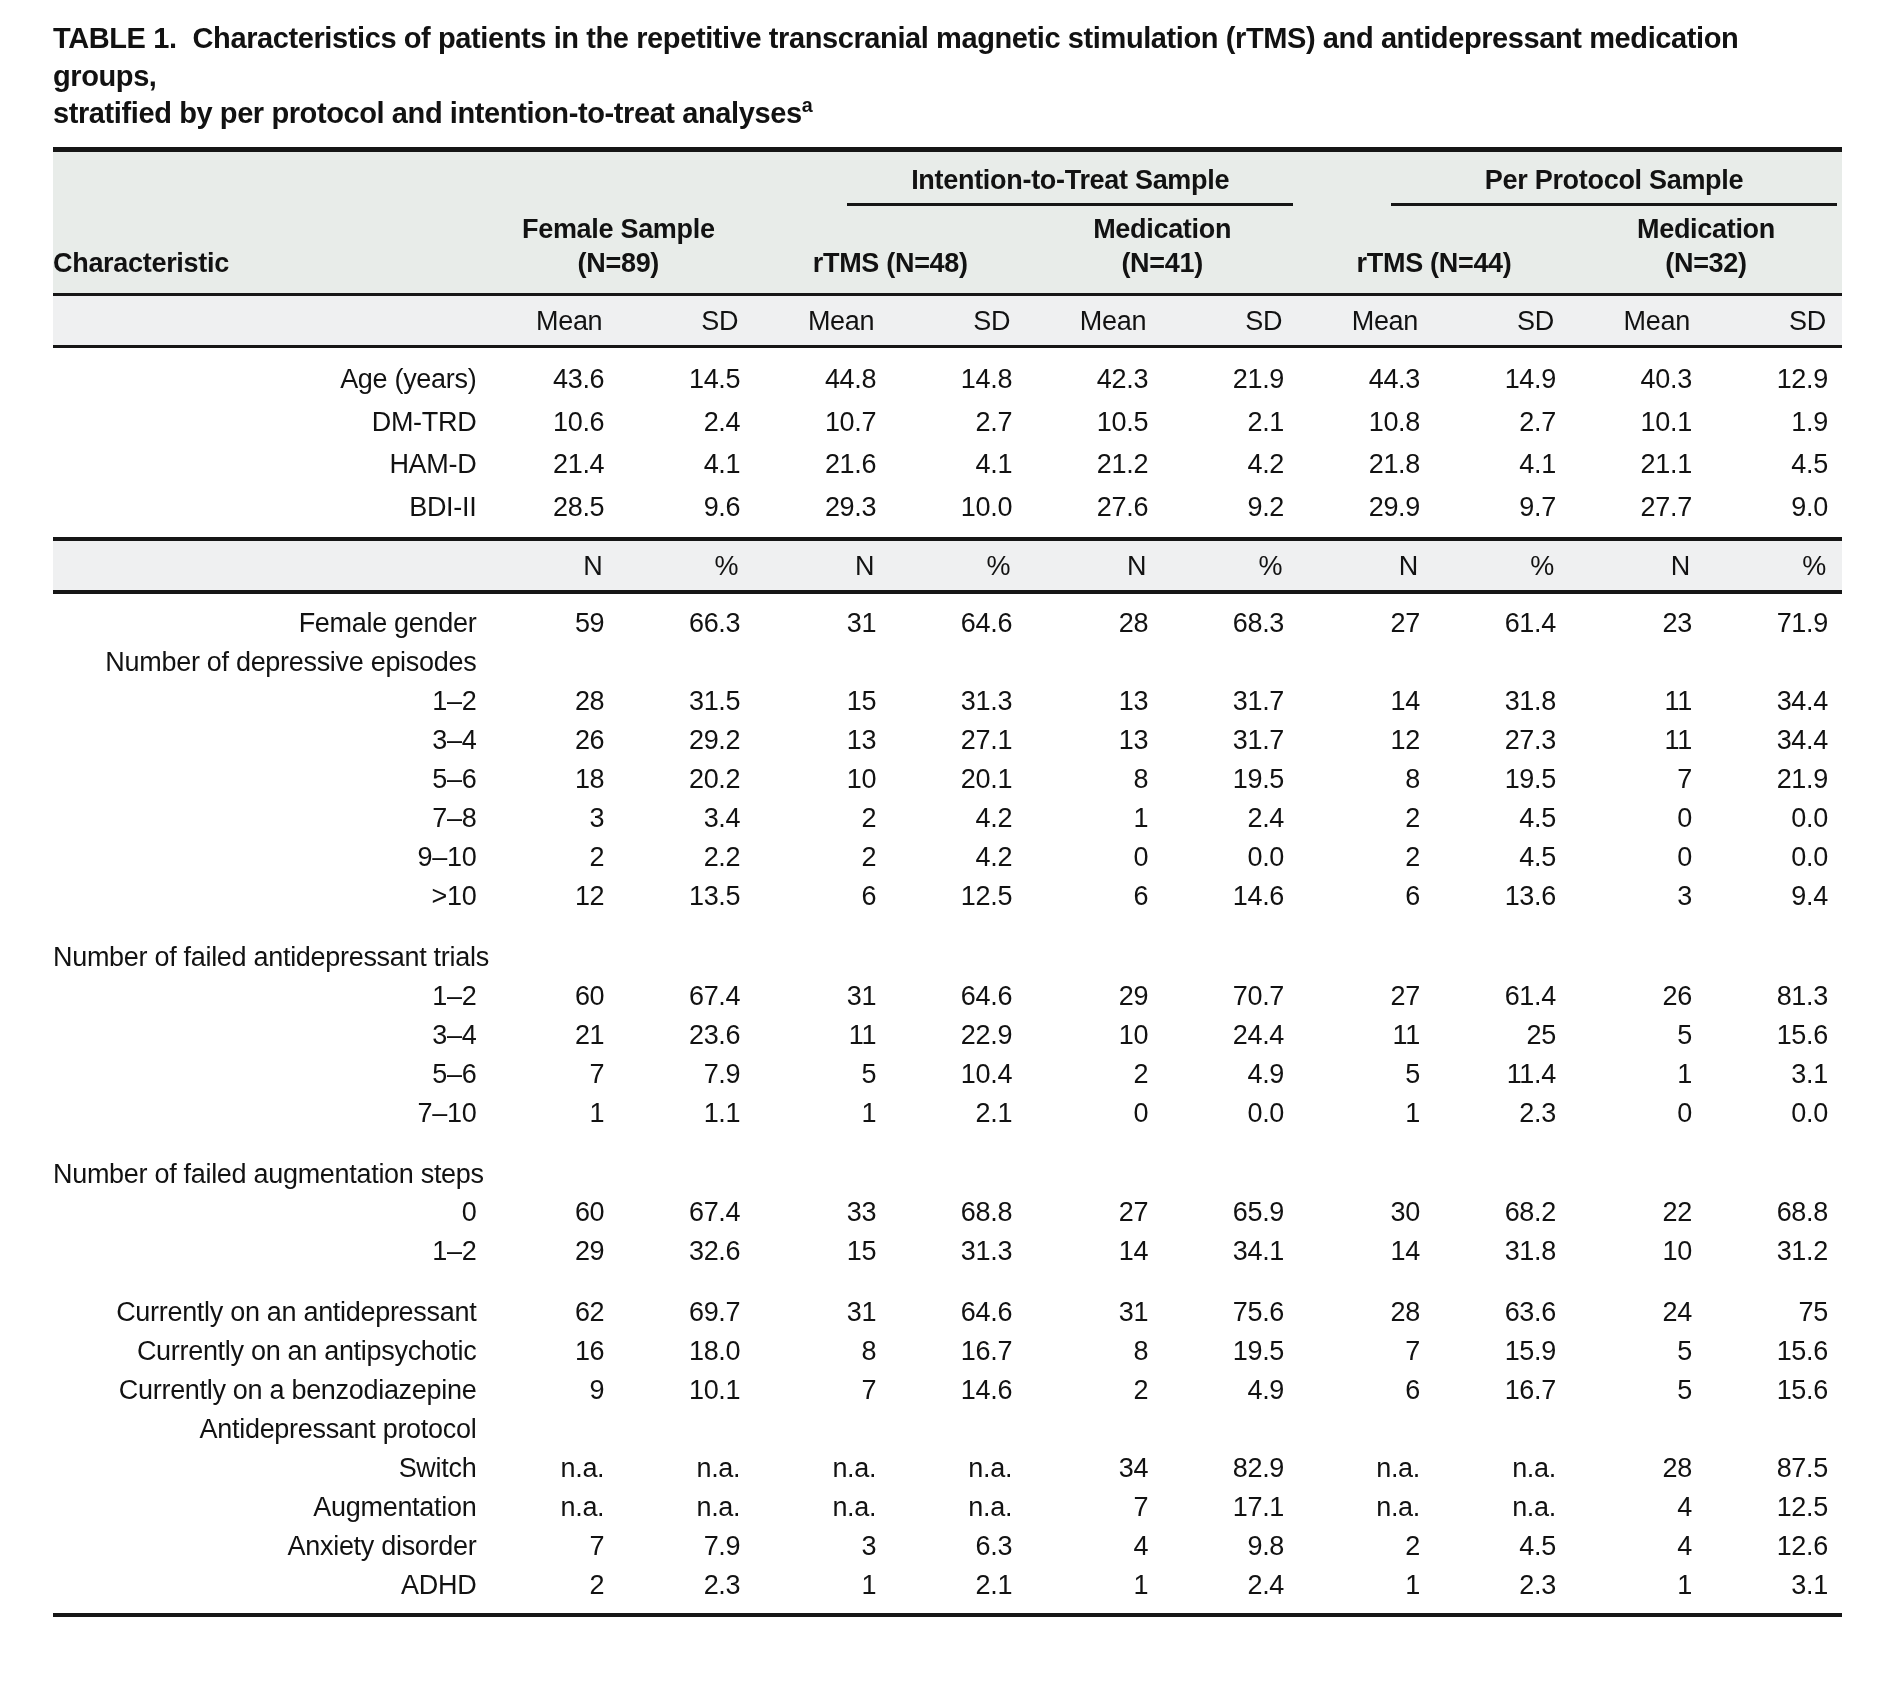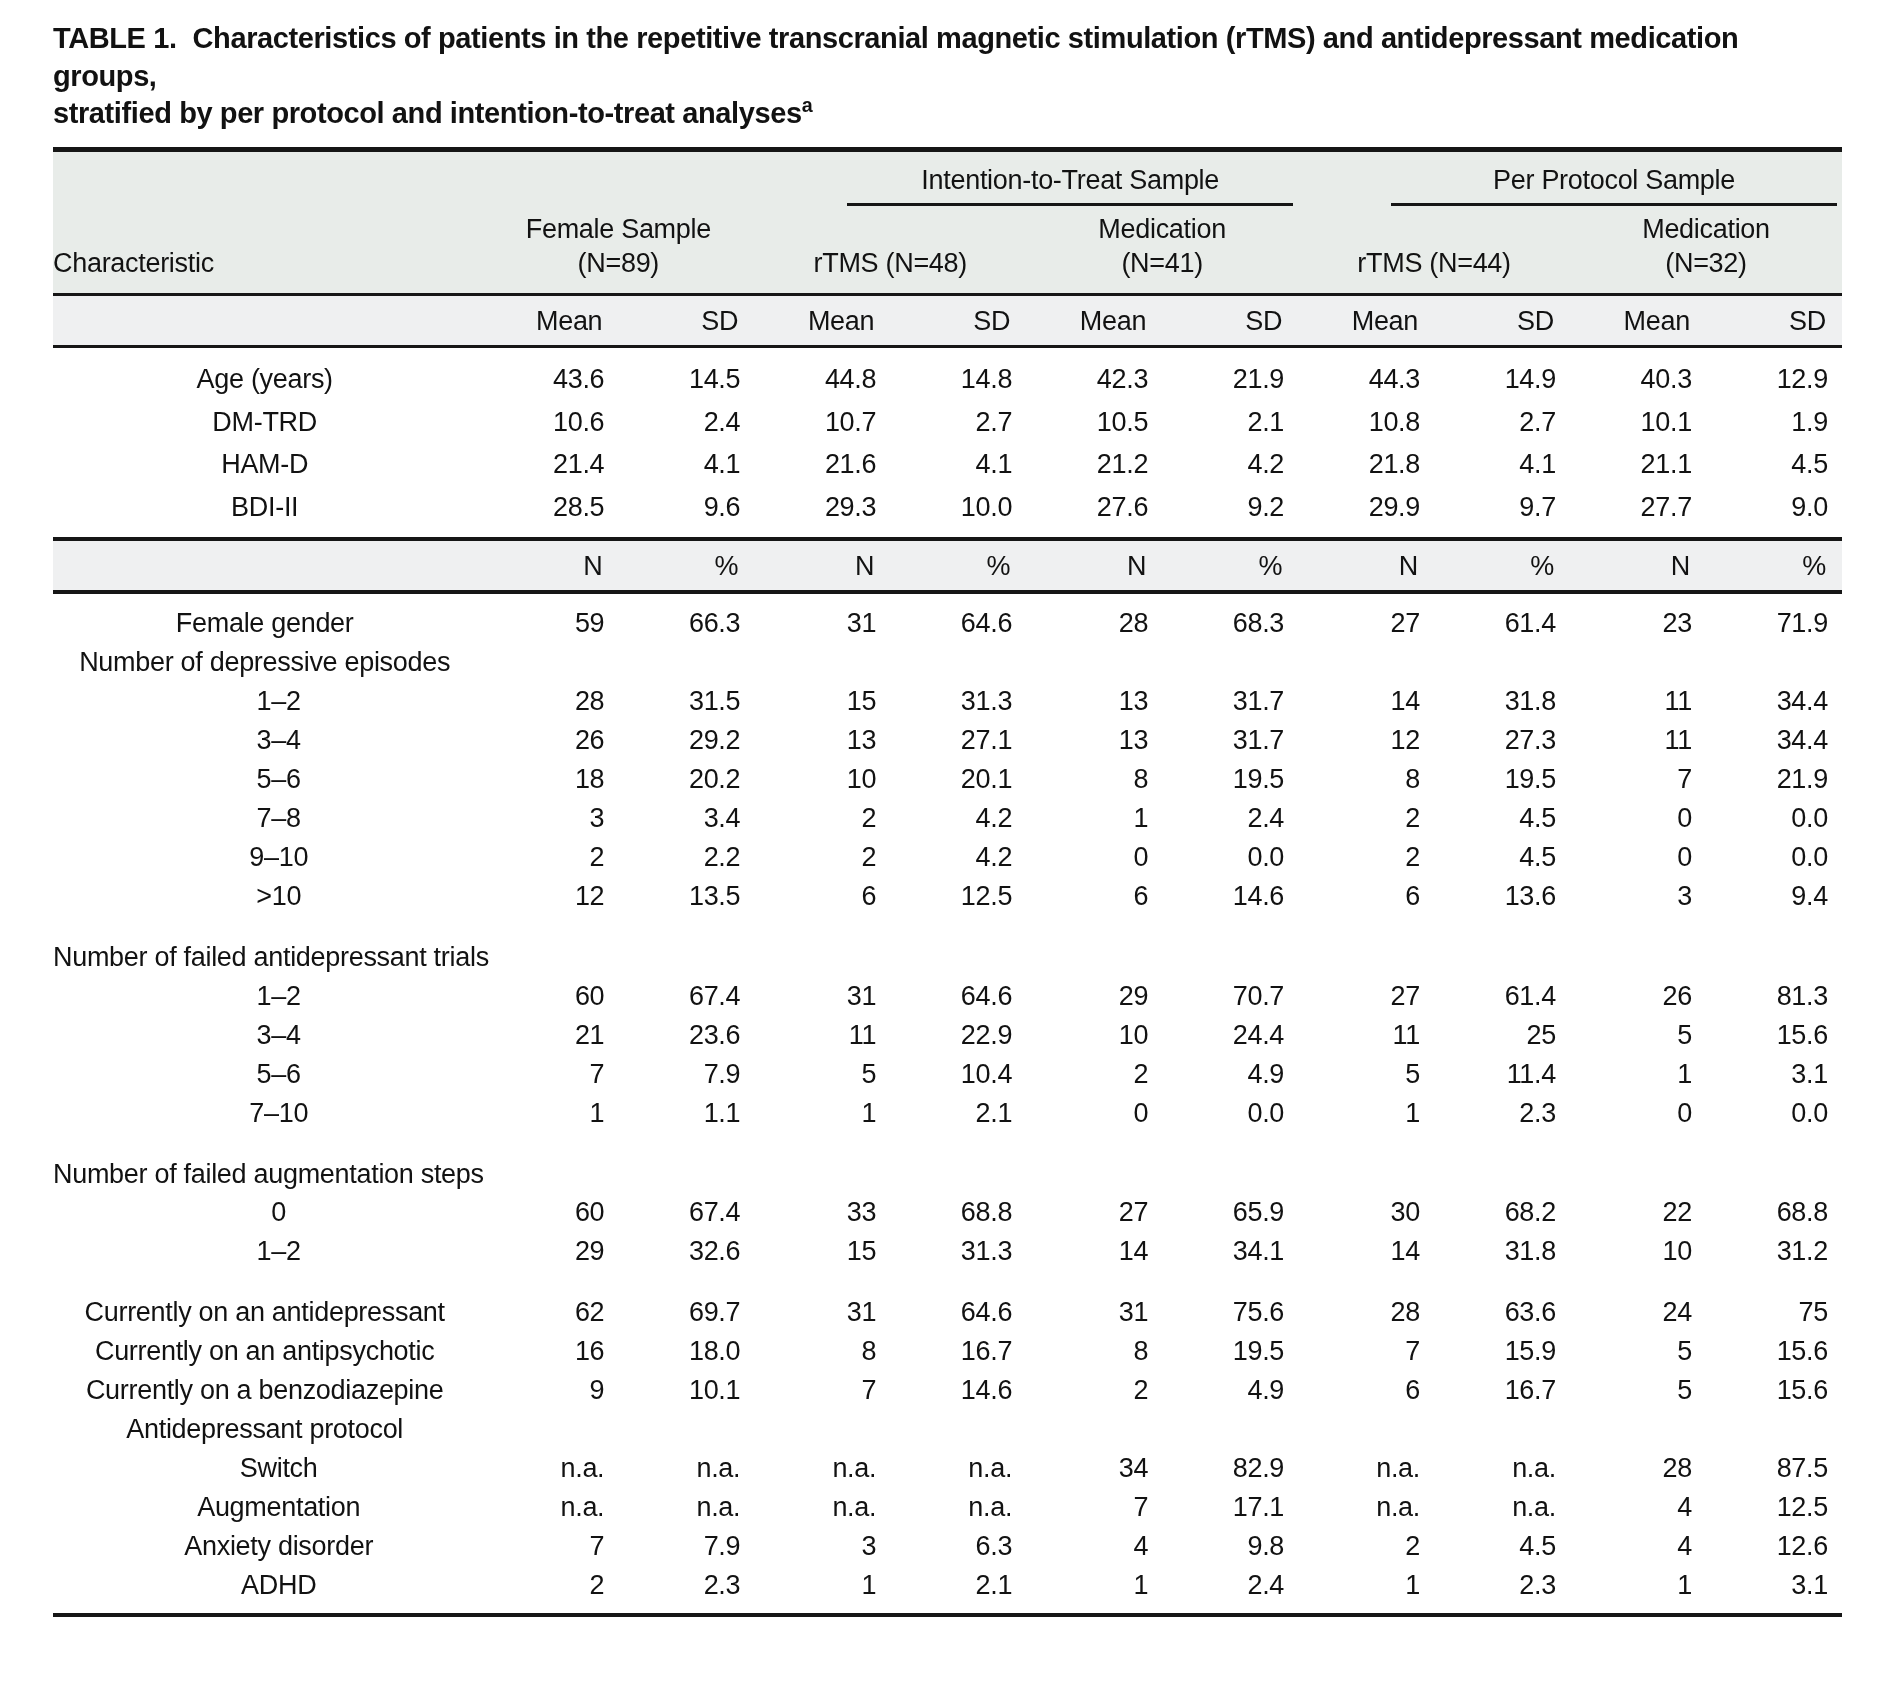--- a/index.html
+++ b/index.html
@@ -20,39 +20,39 @@
   .table-title sup{font-size:0.68em;vertical-align:super;line-height:0;}
 
   
   table.char-table{width:1789px;border-collapse:collapse;table-layout:fixed;
                    border-top:5px solid var(--rule);
                    border-bottom:4px solid var(--rule);
                    font-size:27px;letter-spacing:-0.3px;}
   col.c-char{width:24%;}
   col.c-num{width:7.6%;}
 
-  thead th{background:var(--band-green);font-weight:normal;}
+  thead th{background:var(--band-green);font-weight:bold;}
   .spanner-row th{padding-top:13px;vertical-align:top;}
   .spanner-cell .spanner-inner{
       text-align:center;padding-bottom:7px;margin:0 4px 0 92px;
       border-bottom:3px solid var(--rule);white-space:nowrap;}
   .colhdr-row th{vertical-align:bottom;text-align:center;
       padding:6px 0 12px 0;line-height:1.25;white-space:nowrap;
       border-bottom:3px solid var(--rule);}
   .colhdr-row th.char-hdr{text-align:left;padding-left:0;}
   .colhdr-row .hline:empty{display:none;}
 
   tr.band th{background:var(--band-gray);font-weight:normal;text-align:right;
       padding:10px 16px 8px 0;}
   tr.band th.band-spacer{padding:10px 0 8px 0;}
   tr.mean-band th{border-bottom:3px solid var(--rule);}
   tr.count-band th{border-top:4px solid var(--rule);border-bottom:4px solid var(--rule);}
 
   td.num{ text-align:right;padding:3px 14px 3px 0;white-space:nowrap;line-height:1.22;}
-  th.row-label{text-align:center;font-weight:normal;padding:3px 6px 3px 0;
+  th.row-label{text-align:right;font-weight:normal;padding:3px 6px 3px 0;
       white-space:nowrap;line-height:1.22;}
   th.row-label.indent{padding-left:28px;}
   tbody.mean-body td.num, tbody.mean-body th.row-label{padding-top:5px;padding-bottom:5px;}
   tbody.mean-body tr:first-child > *{padding-top:15px;}
   tbody.mean-body tr:last-child > *{padding-bottom:13px;}
   tbody.count-body tr:first-child > *{padding-top:13px;}
   tbody.count-body tr:last-child > *{padding-bottom:11px;}
   tbody.count-body tr.gap > *{padding-top:25px;}
 </style>
 </head>

